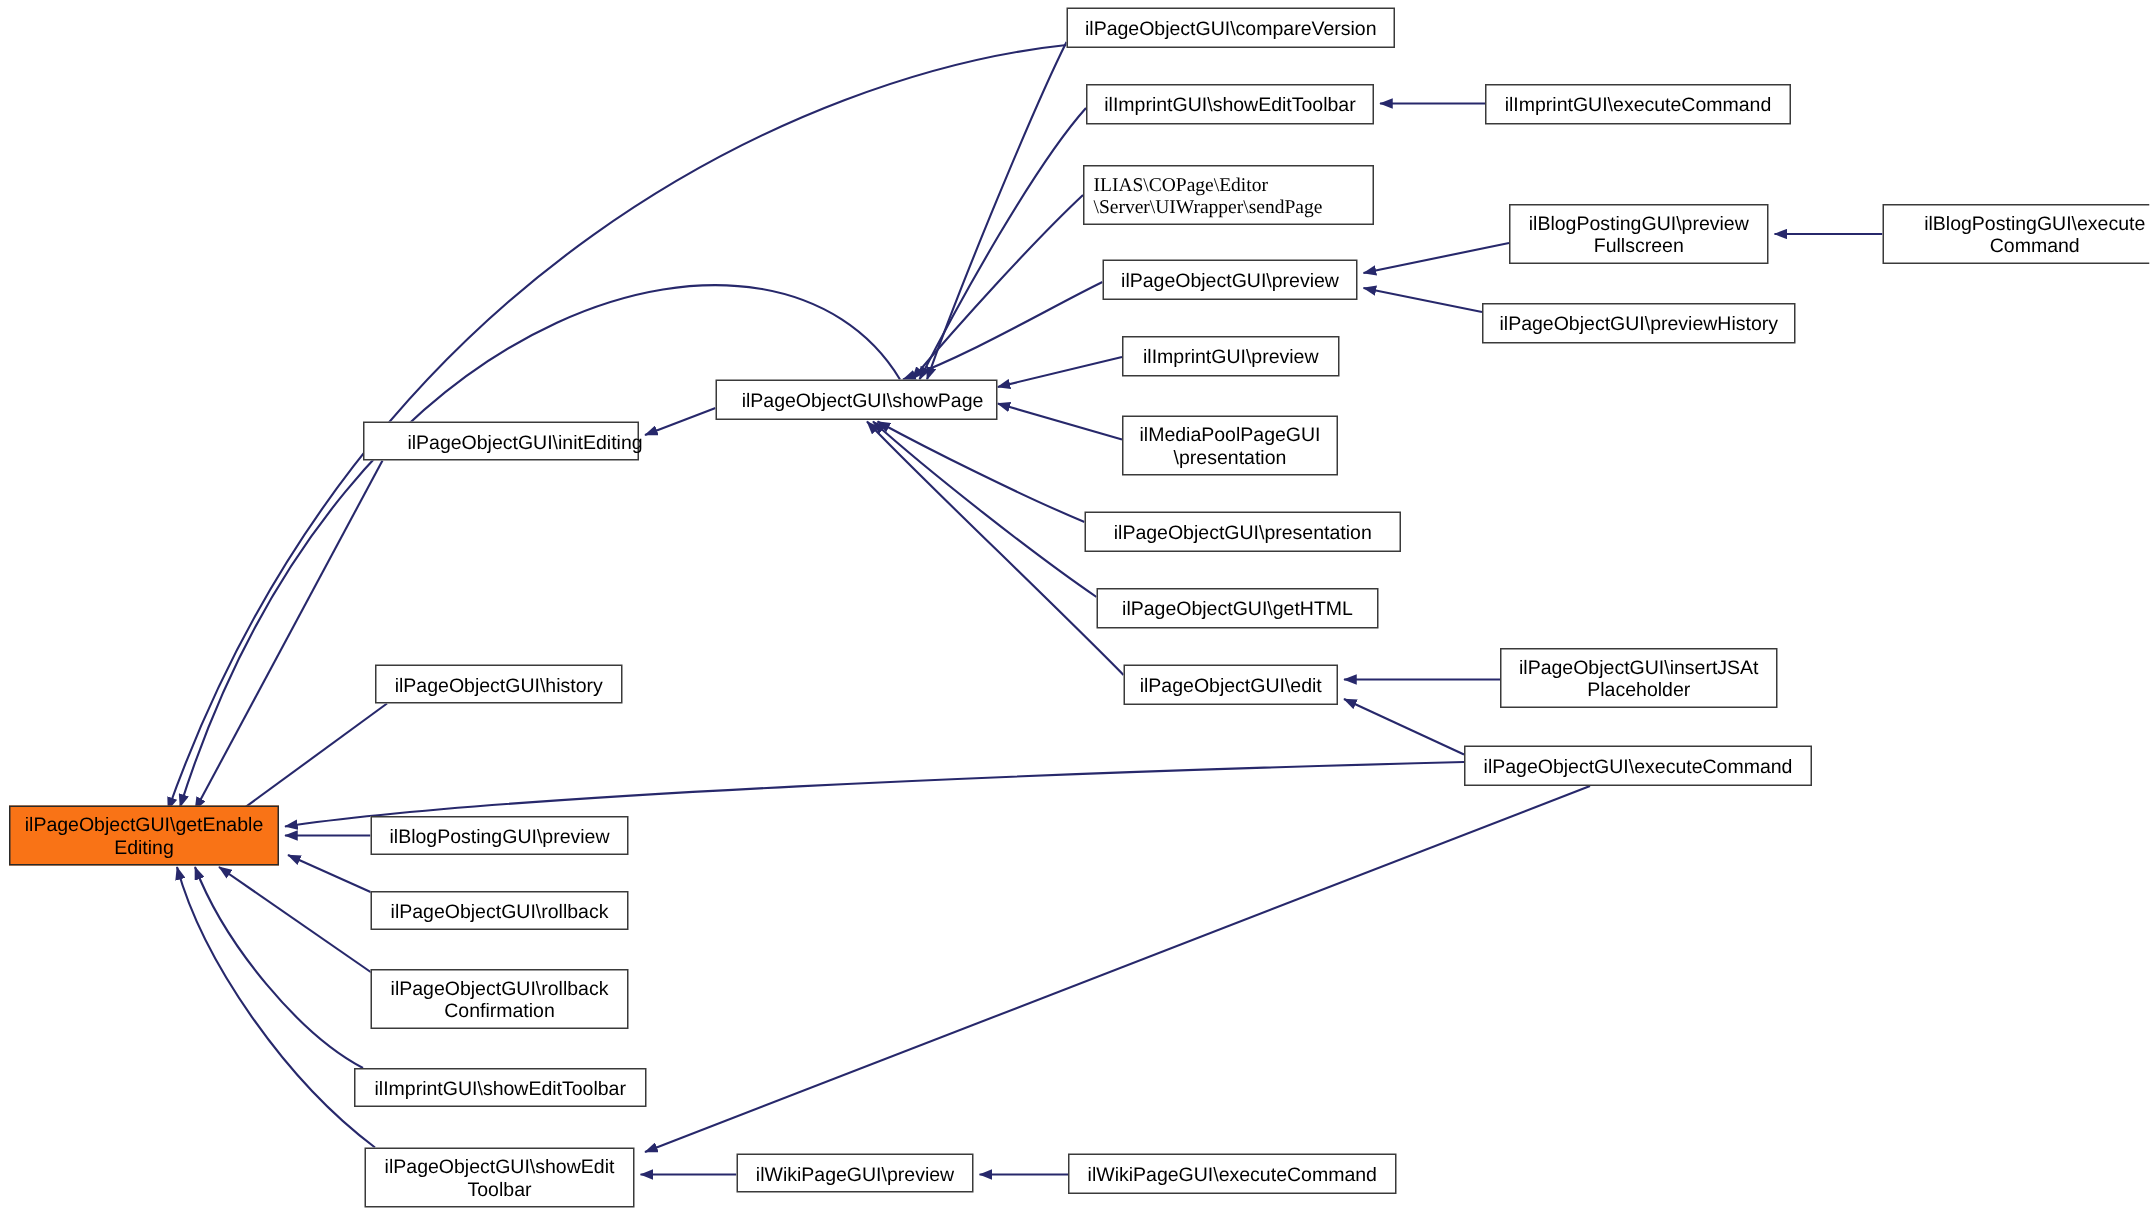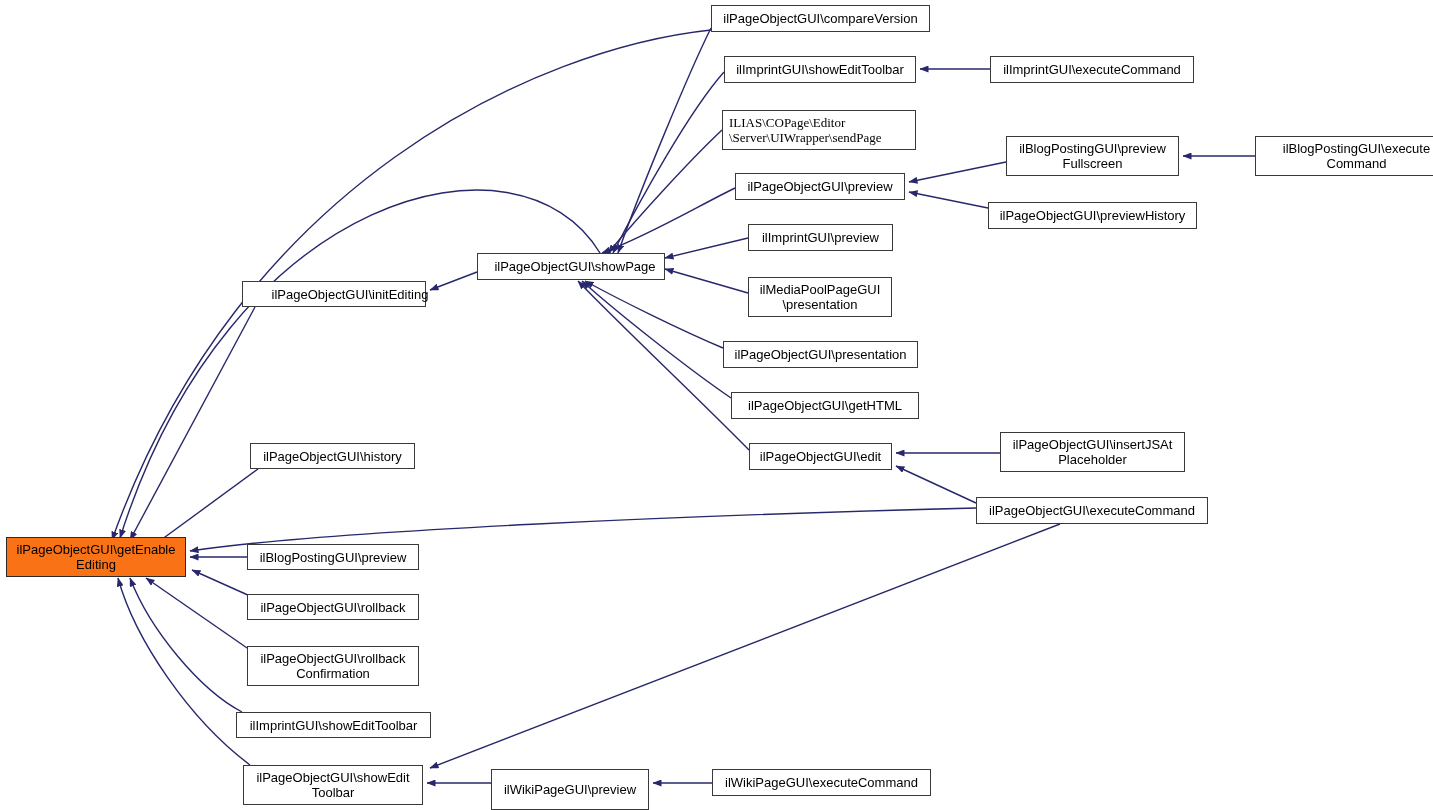--- a/index.html
+++ b/index.html
@@ -102,28 +102,28 @@
 Toolbar</div>
       <div class="node" style="left: 477px; top: 253px; width: 188px; height: 27px; padding-left: 12px;">ilPageObjectGUI\showPage</div>
       <div class="node" style="left: 711px; top: 5px; width: 219px; height: 27px;">ilPageObjectGUI\compareVersion</div>
       <div class="node" style="left: 724px; top: 56px; width: 192px; height: 27px;">ilImprintGUI\showEditToolbar</div>
       <div class="node leftalign" style="left: 722px; top: 110px; width: 194px; height: 40px;">ILIAS\COPage\Editor
 \Server\UIWrapper\sendPage</div>
       <div class="node" style="left: 735px; top: 173px; width: 170px; height: 27px;">ilPageObjectGUI\preview</div>
       <div class="node" style="left: 748px; top: 224px; width: 145px; height: 27px;">ilImprintGUI\preview</div>
       <div class="node" style="left: 748px; top: 277px; width: 144px; height: 40px;">ilMediaPoolPageGUI
 \presentation</div>
-      <div class="node" style="left: 723px; top: 341px; width: 195px; height: 27px;">ilPageObjectGUI\presentation</div>
+      <div class="node" style="left: 723px; top: 341px; width: 211px; height: 27px;">ilPageObjectGUI\presentation</div>
       <div class="node" style="left: 731px; top: 392px; width: 188px; height: 27px;">ilPageObjectGUI\getHTML</div>
       <div class="node" style="left: 749px; top: 443px; width: 143px; height: 27px;">ilPageObjectGUI\edit</div>
       <div class="node" style="left: 990px; top: 56px; width: 204px; height: 27px;">ilImprintGUI\executeCommand</div>
       <div class="node" style="left: 1006px; top: 136px; width: 173px; height: 40px;">ilBlogPostingGUI\preview
 Fullscreen</div>
       <div class="node" style="left: 988px; top: 202px; width: 209px; height: 27px;">ilPageObjectGUI\previewHistory</div>
       <div class="node" style="left: 1000px; top: 432px; width: 185px; height: 40px;">ilPageObjectGUI\insertJSAt
 Placeholder</div>
       <div class="node" style="left: 976px; top: 497px; width: 232px; height: 27px;">ilPageObjectGUI\executeCommand</div>
       <div class="node" style="left: 1255px; top: 136px; width: 203px; height: 40px;">ilBlogPostingGUI\execute
 Command</div>
-      <div class="node" style="left: 491px; top: 769px; width: 158px; height: 41px;">ilWikiPageGUI\preview</div>
+      <div class="node" style="left: 491px; top: 769px; width: 158px; height: 26px;">ilWikiPageGUI\preview</div>
       <div class="node" style="left: 712px; top: 769px; width: 219px; height: 27px; text-align: right;">ilWikiPageGUI\executeCommand</div>
     </div>
 </div>
 
 </body></html>

